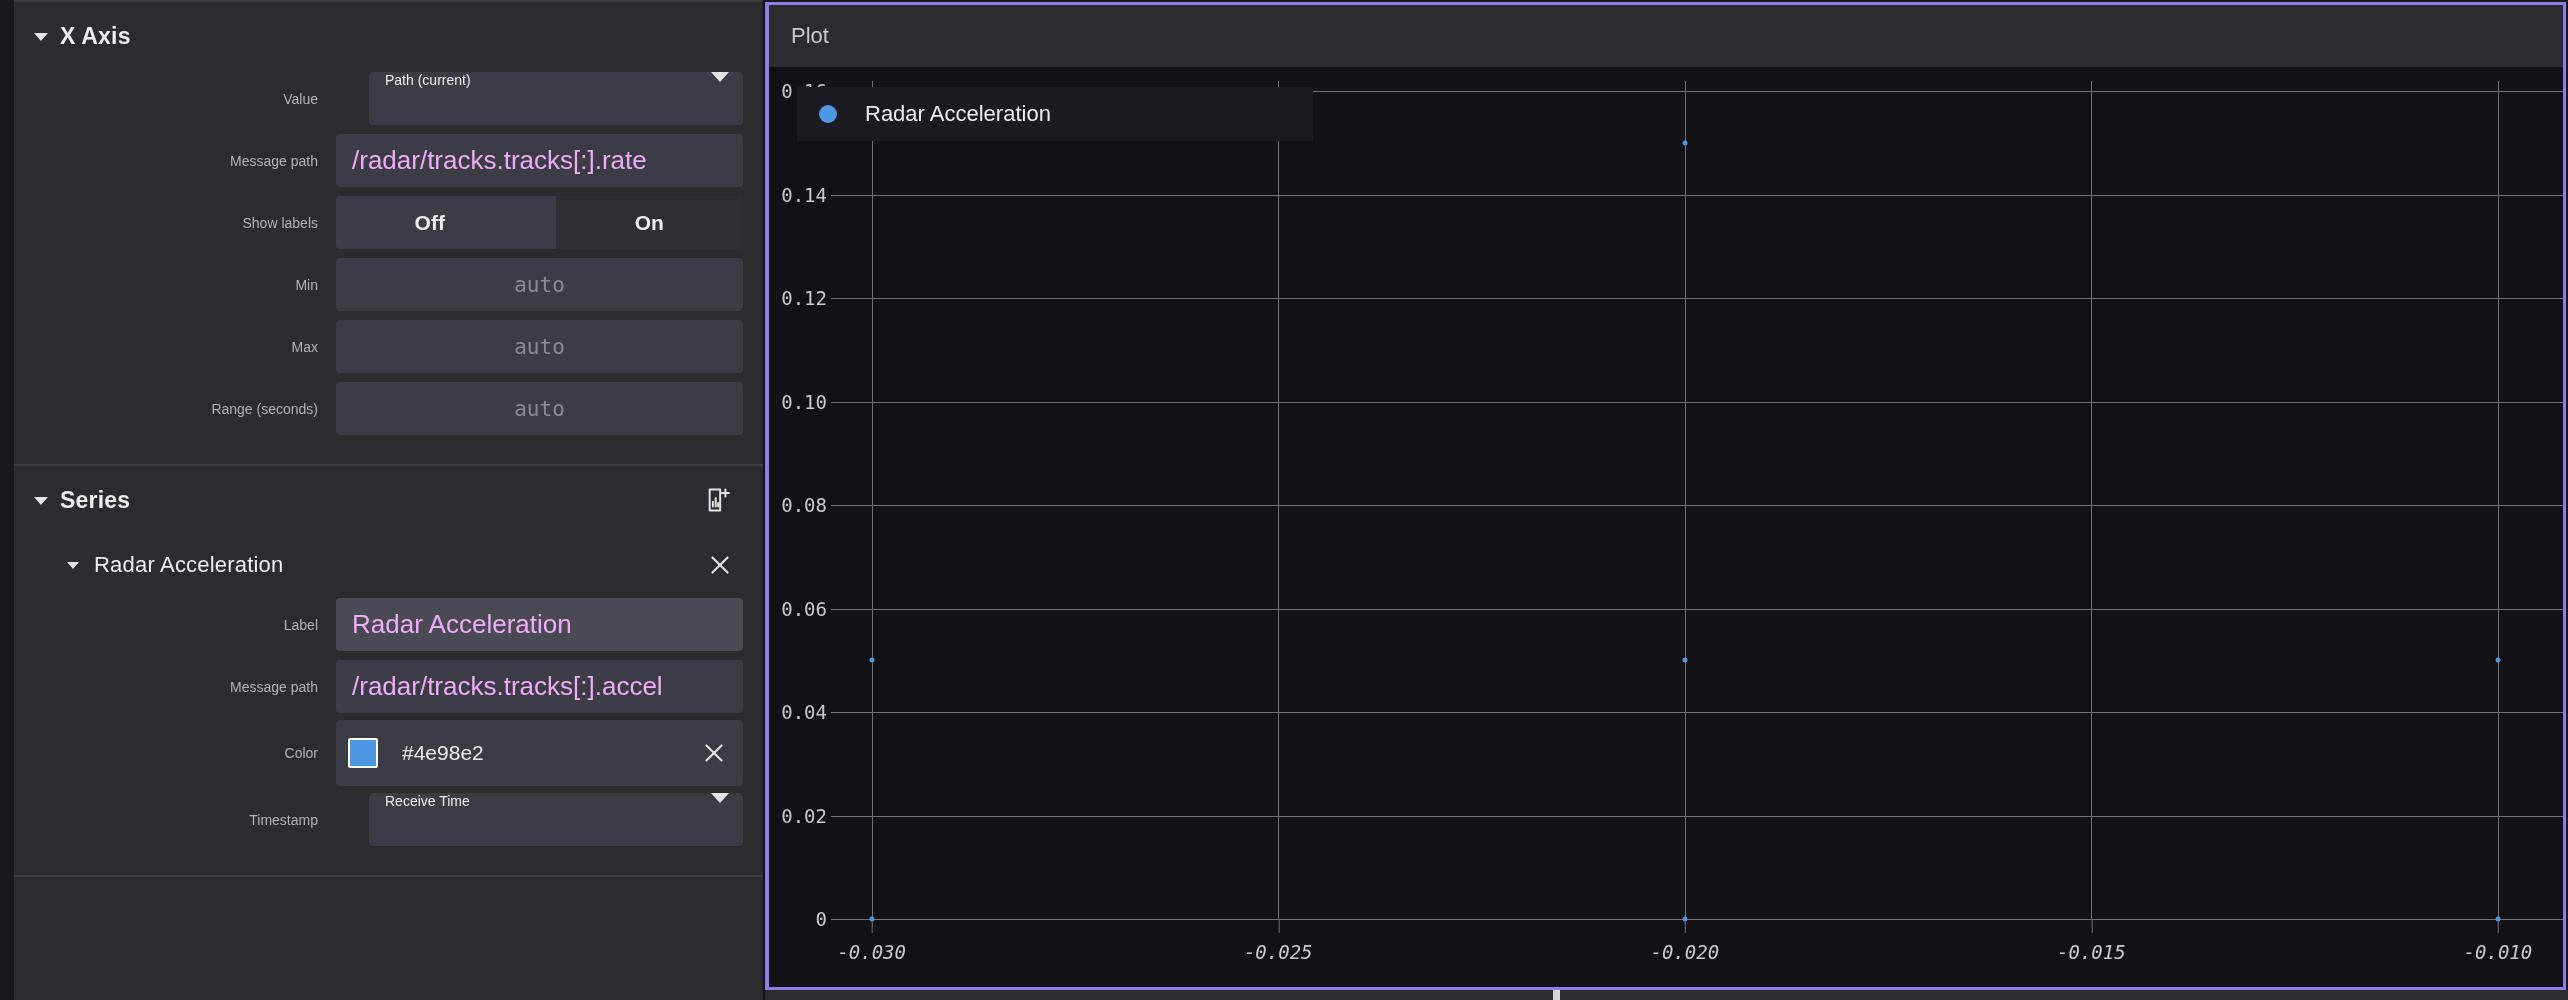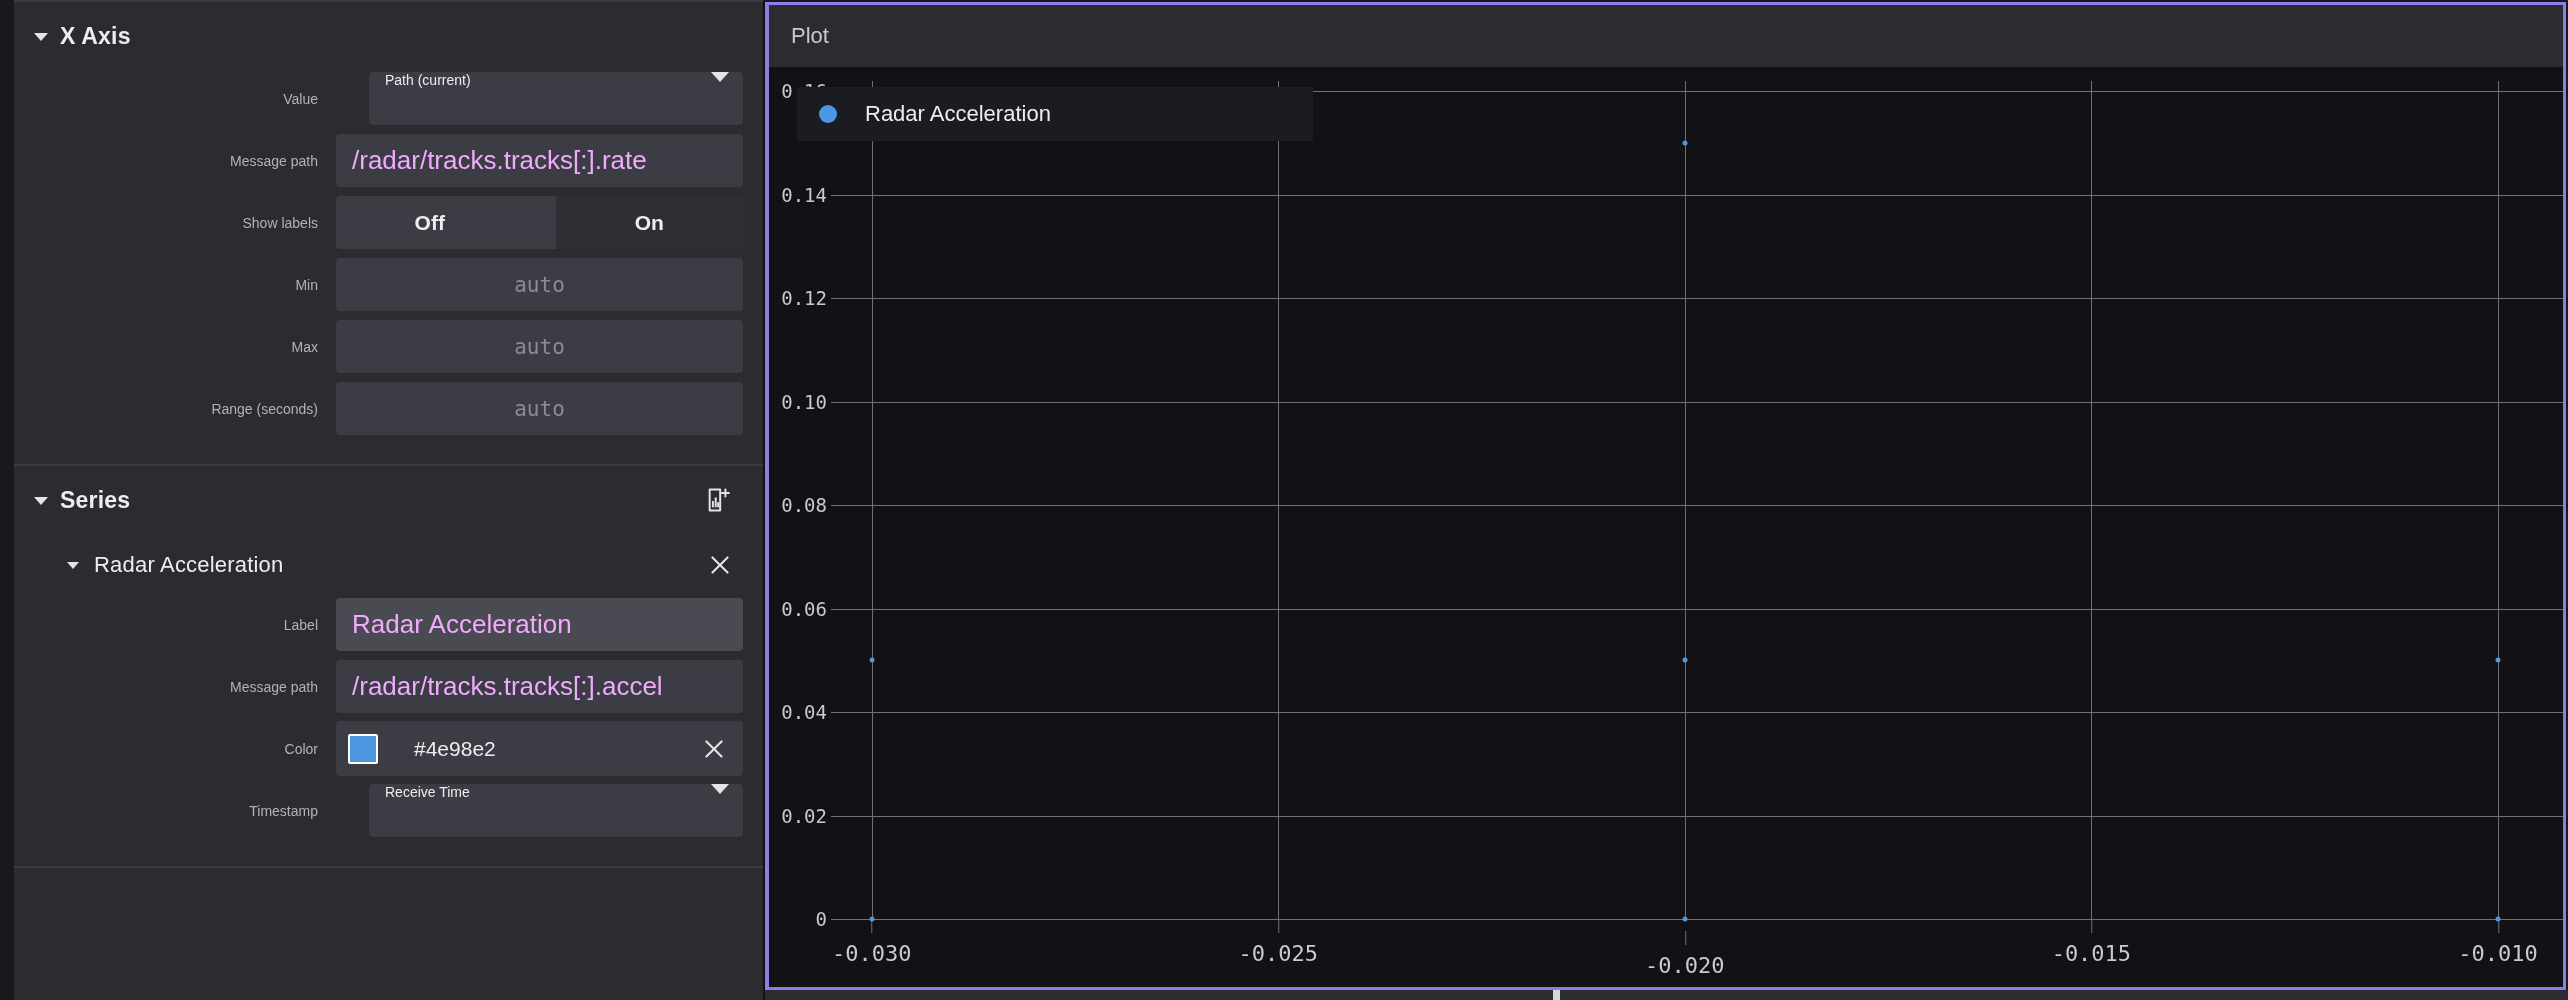--- a/index.html
+++ b/index.html
@@ -198,26 +198,25 @@
     font-weight: bold;
     color: #eceef0;
     cursor: pointer;
   }
   .toggle-opt.selected { background: #2e2e35; }
 
   
   .color-box {
     background: #3c3c44;
     border-radius: 4px;
-    height: 55px;
+    height: 66px;
     display: flex;
     align-items: center;
     padding: 0 12px 0 12px;
     cursor: pointer;
-    gap: 12px;
   }
   .swatch {
     width: 30px; height: 30px;
     border: 2px solid #ffffff;
     border-radius: 2px;
     flex: 0 0 30px;
   }
   .color-hex {
     flex: 1;
     font-size: 21px;
@@ -290,23 +289,24 @@
     right: -8px; top: 50%;
     width: 8px; height: 1px;
     background: #6f7175;
   }
   .tick-x {
     position: absolute;
     top: 100%;
     transform: translateX(-50%);
     padding-top: 22px;
     font-family: "DejaVu Sans Mono", monospace;
-    font-size: 22px;
+    font-size: 19px;
     color: #c9cacd;
     white-space: nowrap;
+    font-style: italic;
   }
   .tick-x::before {
     content: "";
     position: absolute;
     left: 50%; top: 0;
     width: 1px; height: 14px;
     background: #6f7175;
   }
   .datapoint {
     position: absolute;
@@ -523,21 +523,21 @@
             <div class="tick-y" style="top: 25.9259%;">0.12</div>
             <div class="gridline-h" style="top: 13.5802%;"></div>
             <div class="tick-y" style="top: 13.5802%;">0.14</div>
             <div class="gridline-h" style="top: 1.23457%;"></div>
             <div class="tick-y" style="top: 1.23457%;">0.16</div>
             <div class="gridline-v" style="left: 2.34742%;"></div>
             <div class="tick-x" style="left: 2.34742%;">-0.030</div>
             <div class="gridline-v" style="left: 25.8216%;"></div>
             <div class="tick-x" style="left: 25.8216%;">-0.025</div>
             <div class="gridline-v" style="left: 49.2958%;"></div>
-            <div class="tick-x" style="left: 49.2958%; margin-top: 12px;">-0.020</div>
+            <div class="tick-x" style="left: 49.2958%;">-0.020</div>
             <div class="gridline-v" style="left: 72.77%;"></div>
             <div class="tick-x" style="left: 72.77%;">-0.015</div>
             <div class="gridline-v" style="left: 96.2441%;"></div>
             <div class="tick-x" style="left: 96.2441%;">-0.010</div>
             <div class="datapoint" style="left: 2.34742%; top: 69.1358%; background: rgb(78, 152, 226);"></div>
             <div class="datapoint" style="left: 2.34742%; top: 100%; background: rgb(78, 152, 226);"></div>
             <div class="datapoint" style="left: 49.2958%; top: 7.40741%; background: rgb(78, 152, 226);"></div>
             <div class="datapoint" style="left: 49.2958%; top: 69.1358%; background: rgb(78, 152, 226);"></div>
             <div class="datapoint" style="left: 49.2958%; top: 100%; background: rgb(78, 152, 226);"></div>
             <div class="datapoint" style="left: 96.2441%; top: 69.1358%; background: rgb(78, 152, 226);"></div>

